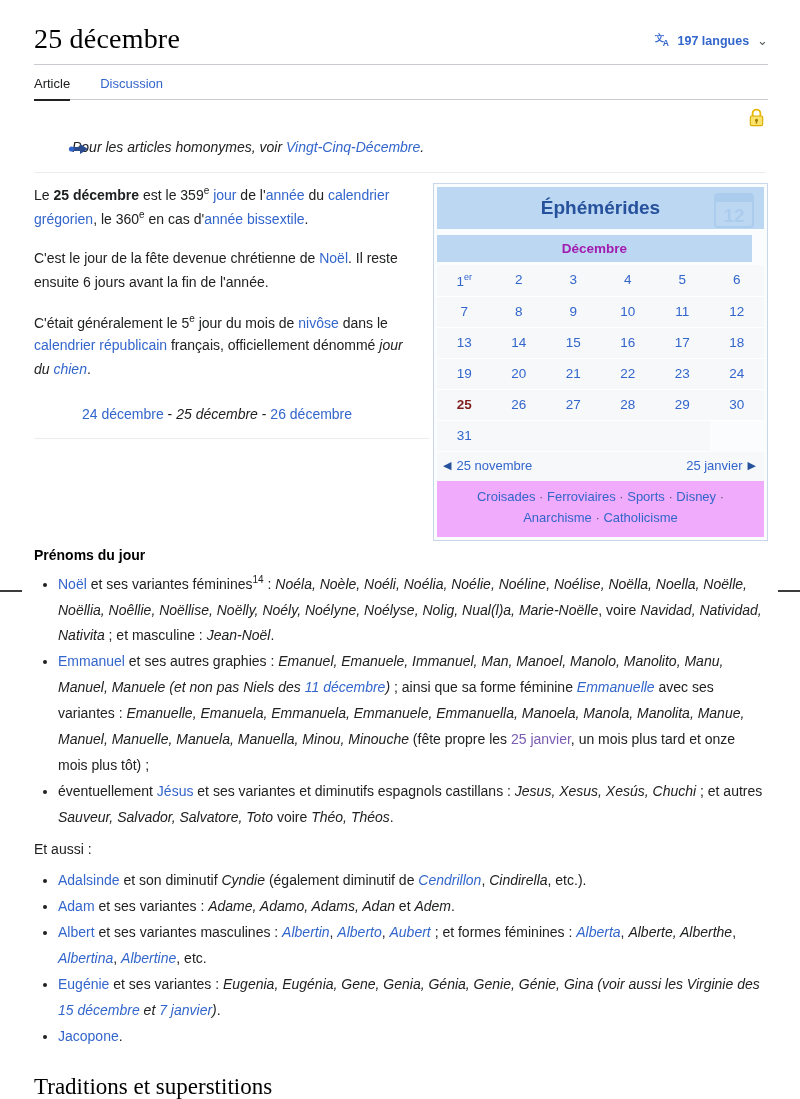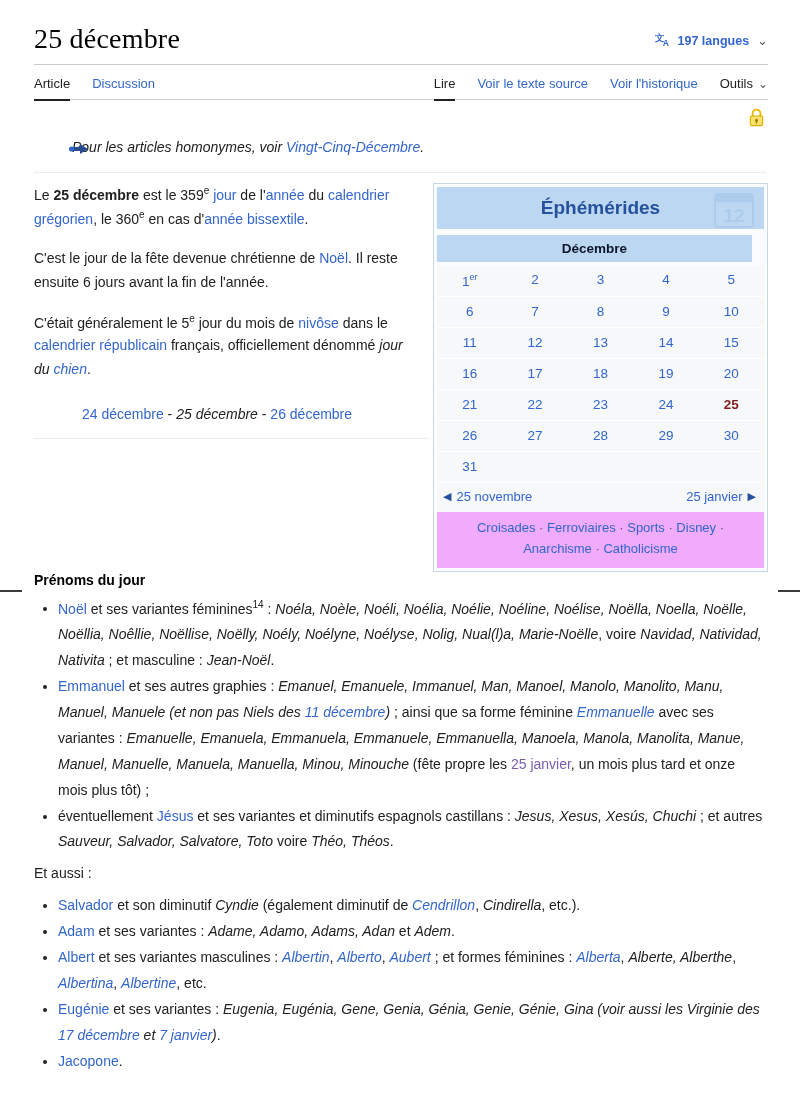--- a/index.html
+++ b/index.html
@@ -50,21 +50,21 @@
     border-top: 1px solid #c8ccd1;
     display: flex;
     justify-content: space-between;
     align-items: stretch;
     position: relative;
   }
   #tab-bar:after {
     content:""; position:absolute; left:0; right:0; bottom:0;
     height:1px; background:#c8ccd1;
   }
-  .tab-group { display: flex; align-items: center; }
+  .tab-group { display: flex; align-items: center; gap: 8px; }
   .tab {
     font-size: 13px;
     padding: 11px 10px 9px 0;
     margin-right: 12px;
     color: #3366cc;
     position: relative;
     white-space: nowrap;
     cursor: pointer;
   }
   .tab:last-child { margin-right: 0; }
@@ -122,30 +122,30 @@
     padding: 10px 4px;
     margin: 3px 3px 0 3px;
     position: relative;
     overflow: hidden;
   }
   .ib-watermark {
     position:absolute; right:8px; top:2px; width:44px; height:40px; opacity:.35;
   }
   .ib-month {
     background: #bcd7f2;
-    color: #0f172a;
+    color: #a21caf;
     font-size: 13.5px;
     font-weight: bold;
     text-align: center;
     padding: 6px 4px;
     margin: 6px 15px 0 3px;
   }
   .cal-grid {
     display: grid;
-    grid-template-columns: repeat(5, 1fr);
+    grid-template-columns: repeat(6, 1fr);
     margin: 3px 3px 0 3px;
   }
   .cal-cell {
     background: #f6f8fa;
     text-align: center;
     padding: 7px 0 8px 0;
     font-size: 13.5px;
     color: #3366cc;
     border-bottom: 1px solid #fff;
     cursor: pointer;
@@ -251,28 +251,20 @@
     </span>
     <span>197 langues</span>
     <span class="chev">⌄</span>
   </div>
 </div>
 
 <div id="tab-bar">
   <div class="tab-group left">
     <div class="tab active">Article</div>
     <div class="tab">Discussion</div>
-  </div>
-  <div class="tab-group right">
-    <div class="tab active">Lire</div>
-    <div class="tab">Voir le texte source</div>
-    <div class="tab">Voir l'historique</div>
-    <div class="tab plain">
-      <span>Outils</span><span class="chev">⌄</span>
-    </div>
   </div>
 </div>
 
 <div id="protection-row">
   <span id="lock-icon">
     <svg width="17" height="19" viewBox="0 0 17 19">
       <path d="M4.6 8V5.5a3.9 3.9 0 0 1 7.8 0V8" fill="none" stroke="#e8b800" stroke-width="1.8"></path>
       <rect x="2.3" y="8" width="12.4" height="9.6" rx="1.4" fill="#fbe26a" stroke="#d9ab00" stroke-width="1.1"></rect>
       <circle cx="8.5" cy="12.3" r="1.5" fill="#a07c00"></circle>
       <rect x="7.8" y="12.6" width="1.4" height="3" fill="#a07c00"></rect>
@@ -373,24 +365,24 @@
 
   <ul class="names">
     <li id="li-noel"><span class="lnk">Noël</span><span> et ses variantes féminines</span><sup class="ref">14</sup><span> : </span><span class="i">Noéla, Noèle, Noéli, Noélia, Noélie, Noéline, Noélise, Noëlla, Noella, Noëlle, Noëllia, Noêllie, Noëllise, Noëlly, Noély, Noélyne, Noélyse, Nolig, Nual(l)a, Marie-Noëlle</span><span>, voire </span><span class="i">Navidad, Natividad, Nativita</span><span> ; et masculine : </span><span class="i">Jean-Noël</span><span>.</span></li>
     <li id="li-emmanuel"><span class="lnk">Emmanuel</span><span> et ses autres graphies : </span><span class="i">Emanuel, Emanuele, Immanuel, Man, Manoel, Manolo, Manolito, Manu, Manuel, Manuele (et non pas Niels des </span><span class="lnk i">11 décembre</span><span class="i">)</span><span> ; ainsi que sa forme féminine </span><span class="lnk i">Emmanuelle</span><span> avec ses variantes : </span><span class="i">Emanuelle, Emanuela, Emmanuela, Emmanuele, Emmanuella, Manoela, Manola, Manolita, Manue, Manuel, Manuelle, Manuela, Manuella, Minou, Minouche</span><span> (fête propre les </span><span class="lnk visited">25 janvier</span><span>, un mois plus tard et onze mois plus tôt) ;</span></li>
     <li id="li-jesus"><span>éventuellement </span><span class="lnk">Jésus</span><span> et ses variantes et diminutifs espagnols castillans : </span><span class="i">Jesus, Xesus, Xesús, Chuchi</span><span> ; et autres </span><span class="i">Sauveur, Salvador, Salvatore, Toto</span><span> voire </span><span class="i">Théo, Théos</span><span>.</span></li>
   </ul>
 
   <div class="para">Et aussi :</div>
 
   <ul class="names">
-    <li id="li-adalsinde"><span class="lnk">Salvador</span><span> et son diminutif </span><span class="i">Cyndie</span><span> (également diminutif de </span><span class="lnk i">Cendrillon</span><span>, </span><span class="i">Cindirella</span><span>, etc.).</span></li>
+    <li id="li-adalsinde"><span class="lnk">Adalsinde</span><span> et son diminutif </span><span class="i">Cyndie</span><span> (également diminutif de </span><span class="lnk i">Cendrillon</span><span>, </span><span class="i">Cindirella</span><span>, etc.).</span></li>
     <li id="li-adam"><span class="lnk">Adam</span><span> et ses variantes : </span><span class="i">Adame, Adamo, Adams, Adan</span><span> et </span><span class="i">Adem</span><span>.</span></li>
     <li id="li-albert"><span class="lnk">Albert</span><span> et ses variantes masculines : </span><span class="lnk i">Albertin</span><span>, </span><span class="lnk i">Alberto</span><span>, </span><span class="lnk i">Aubert</span><span> ; et formes féminines : </span><span class="lnk i">Alberta</span><span>, </span><span class="i">Alberte, Alberthe</span><span>, </span><span class="lnk i">Albertina</span><span>, </span><span class="lnk i">Albertine</span><span>, etc.</span></li>
-    <li id="li-eugenie"><span class="lnk">Eugénie</span><span> et ses variantes : </span><span class="i">Eugenia, Eugénia, Gene, Genia, Génia, Genie, Génie, Gina (voir aussi les Virginie des </span><span class="lnk i">17 décembre</span><span class="i"> et </span><span class="lnk i">7 janvier</span><span class="i">)</span><span>.</span></li>
+    <li id="li-eugenie"><span class="lnk">Eugénie</span><span> et ses variantes : </span><span class="i">Eugenia, Eugénia, Gene, Genia, Génia, Genie, Génie, Gina (voir aussi les Virginie des </span><span class="lnk i">15 décembre</span><span class="i"> et </span><span class="lnk i">7 janvier</span><span class="i">)</span><span>.</span></li>
     <li id="li-jacopone"><span class="lnk">Jacopone</span><span>.</span></li>
   </ul>
 
   <h2 class="sec-serif">Traditions et superstitions</h2>
 </div>
 
 <div class="crop-mark" id="crop-left"></div>
 <div class="crop-mark" id="crop-right"></div>
 
 </body></html>

